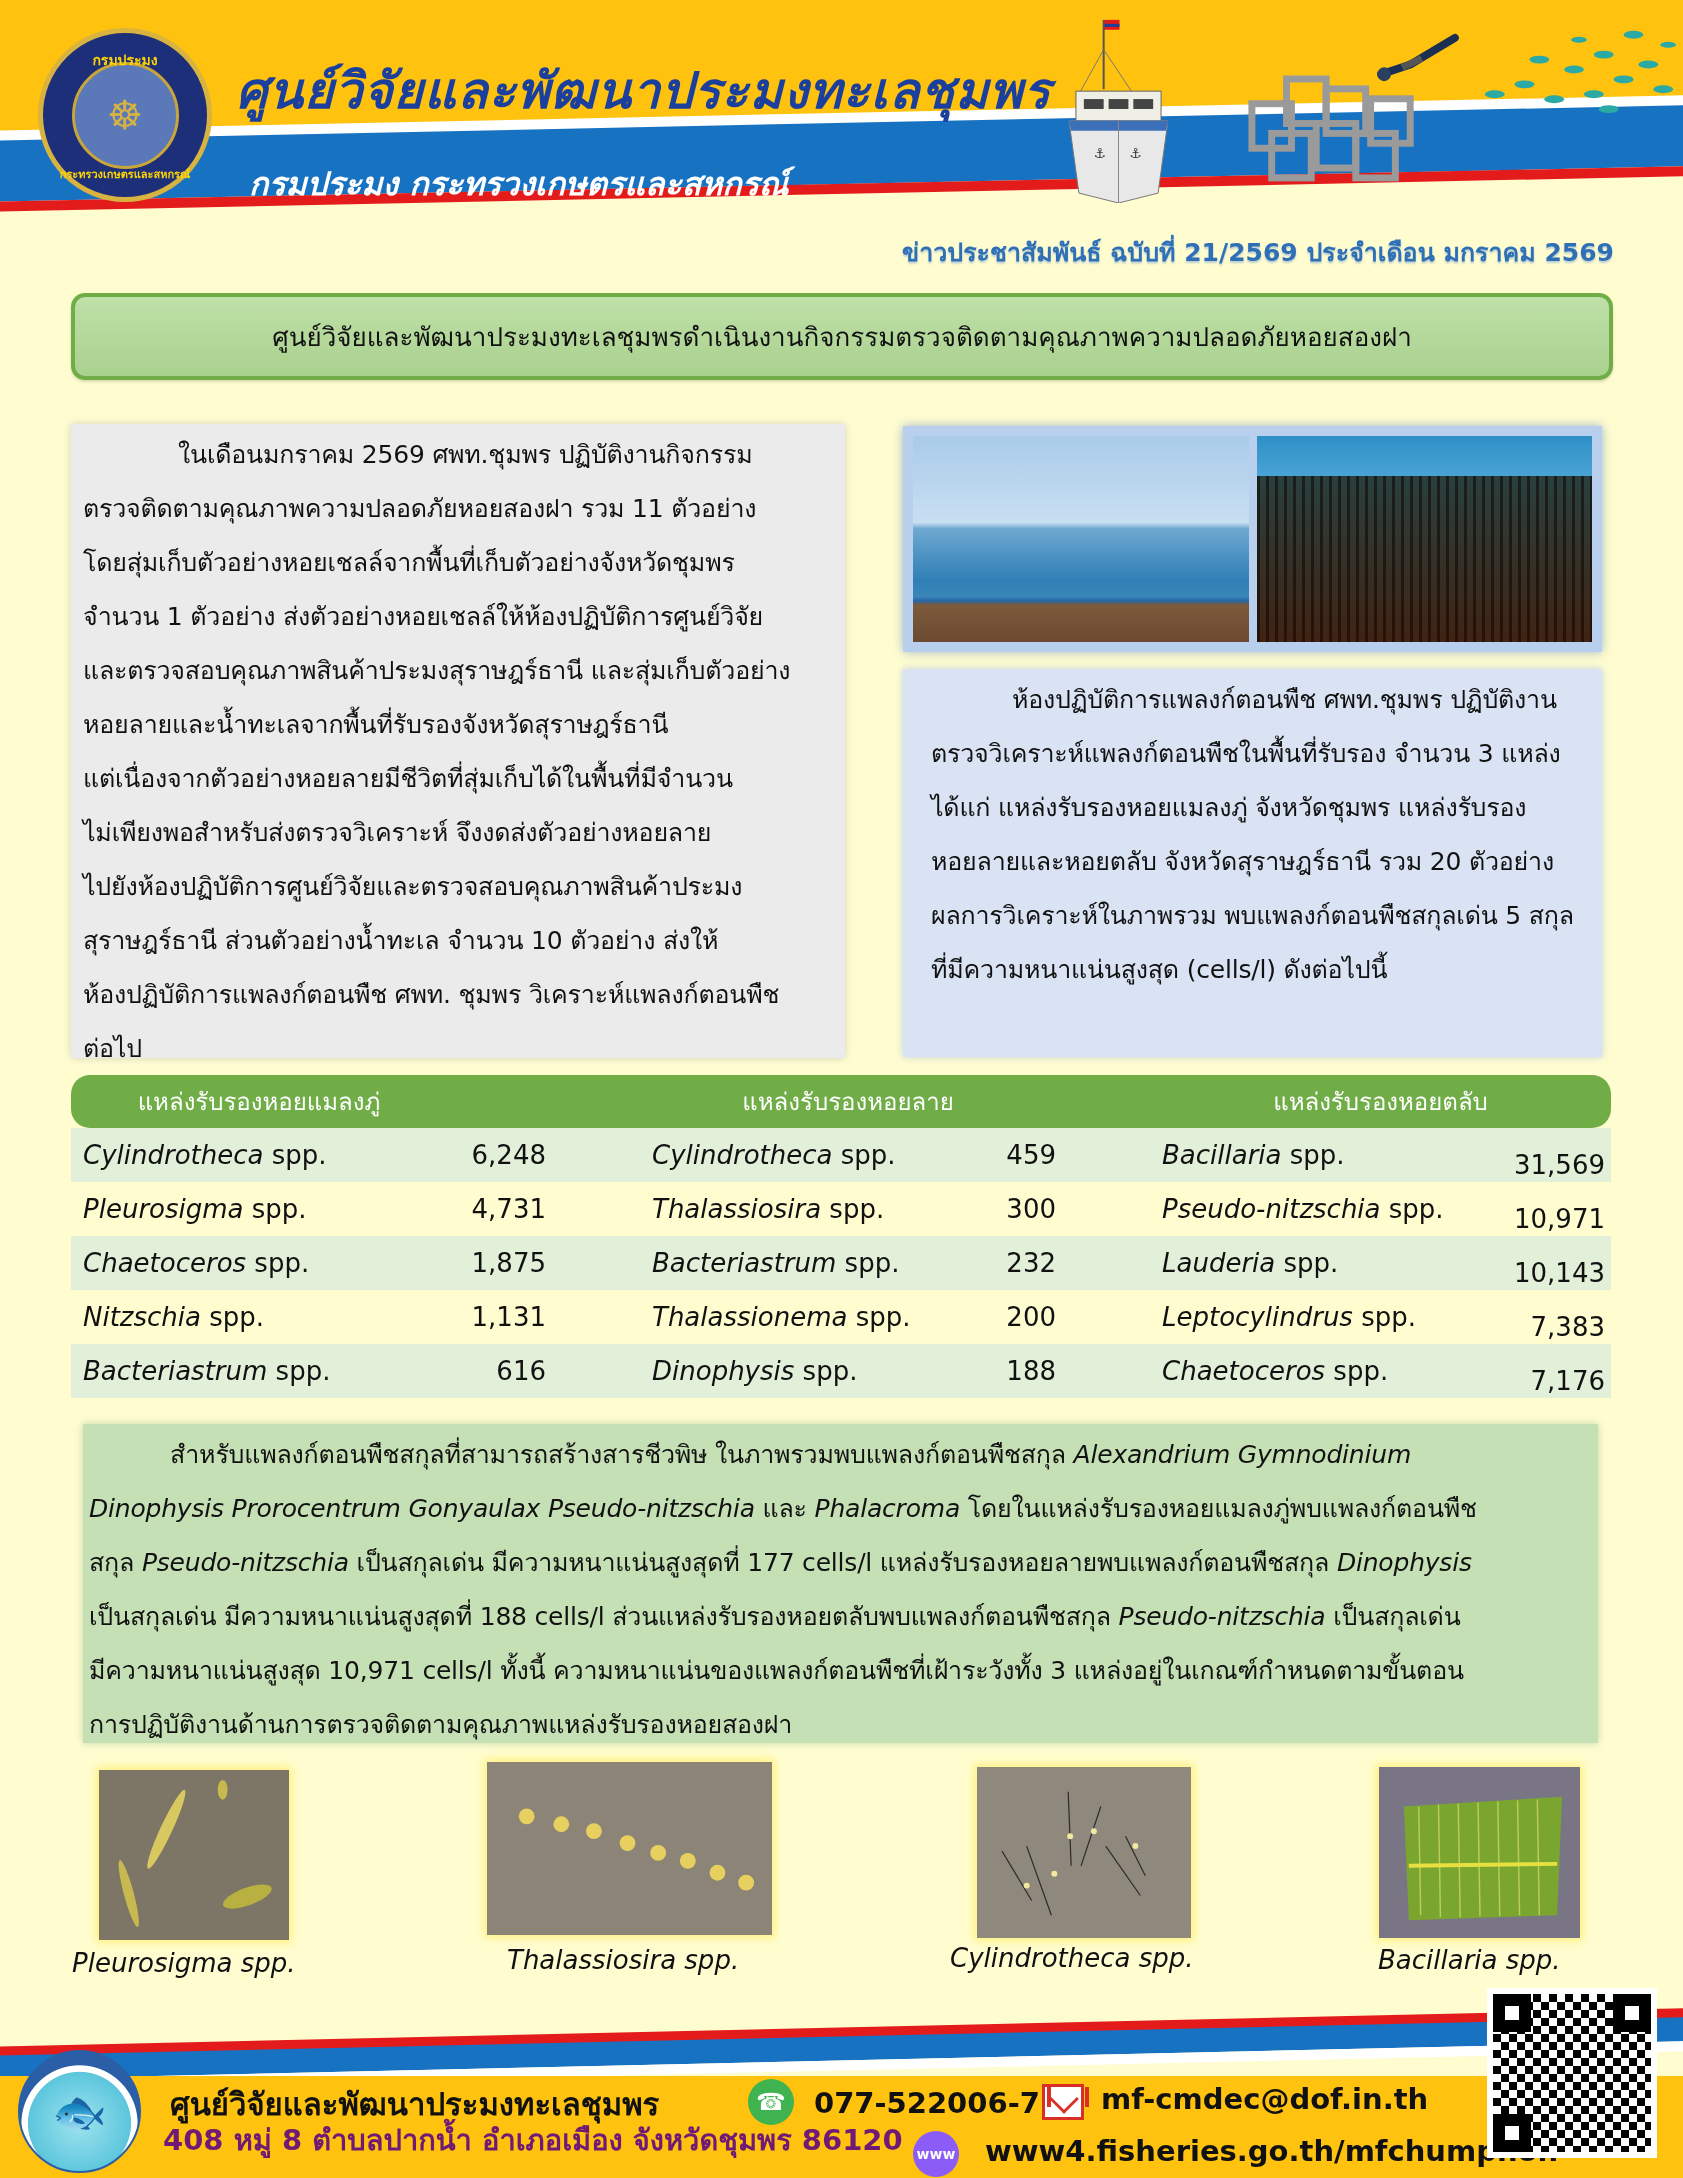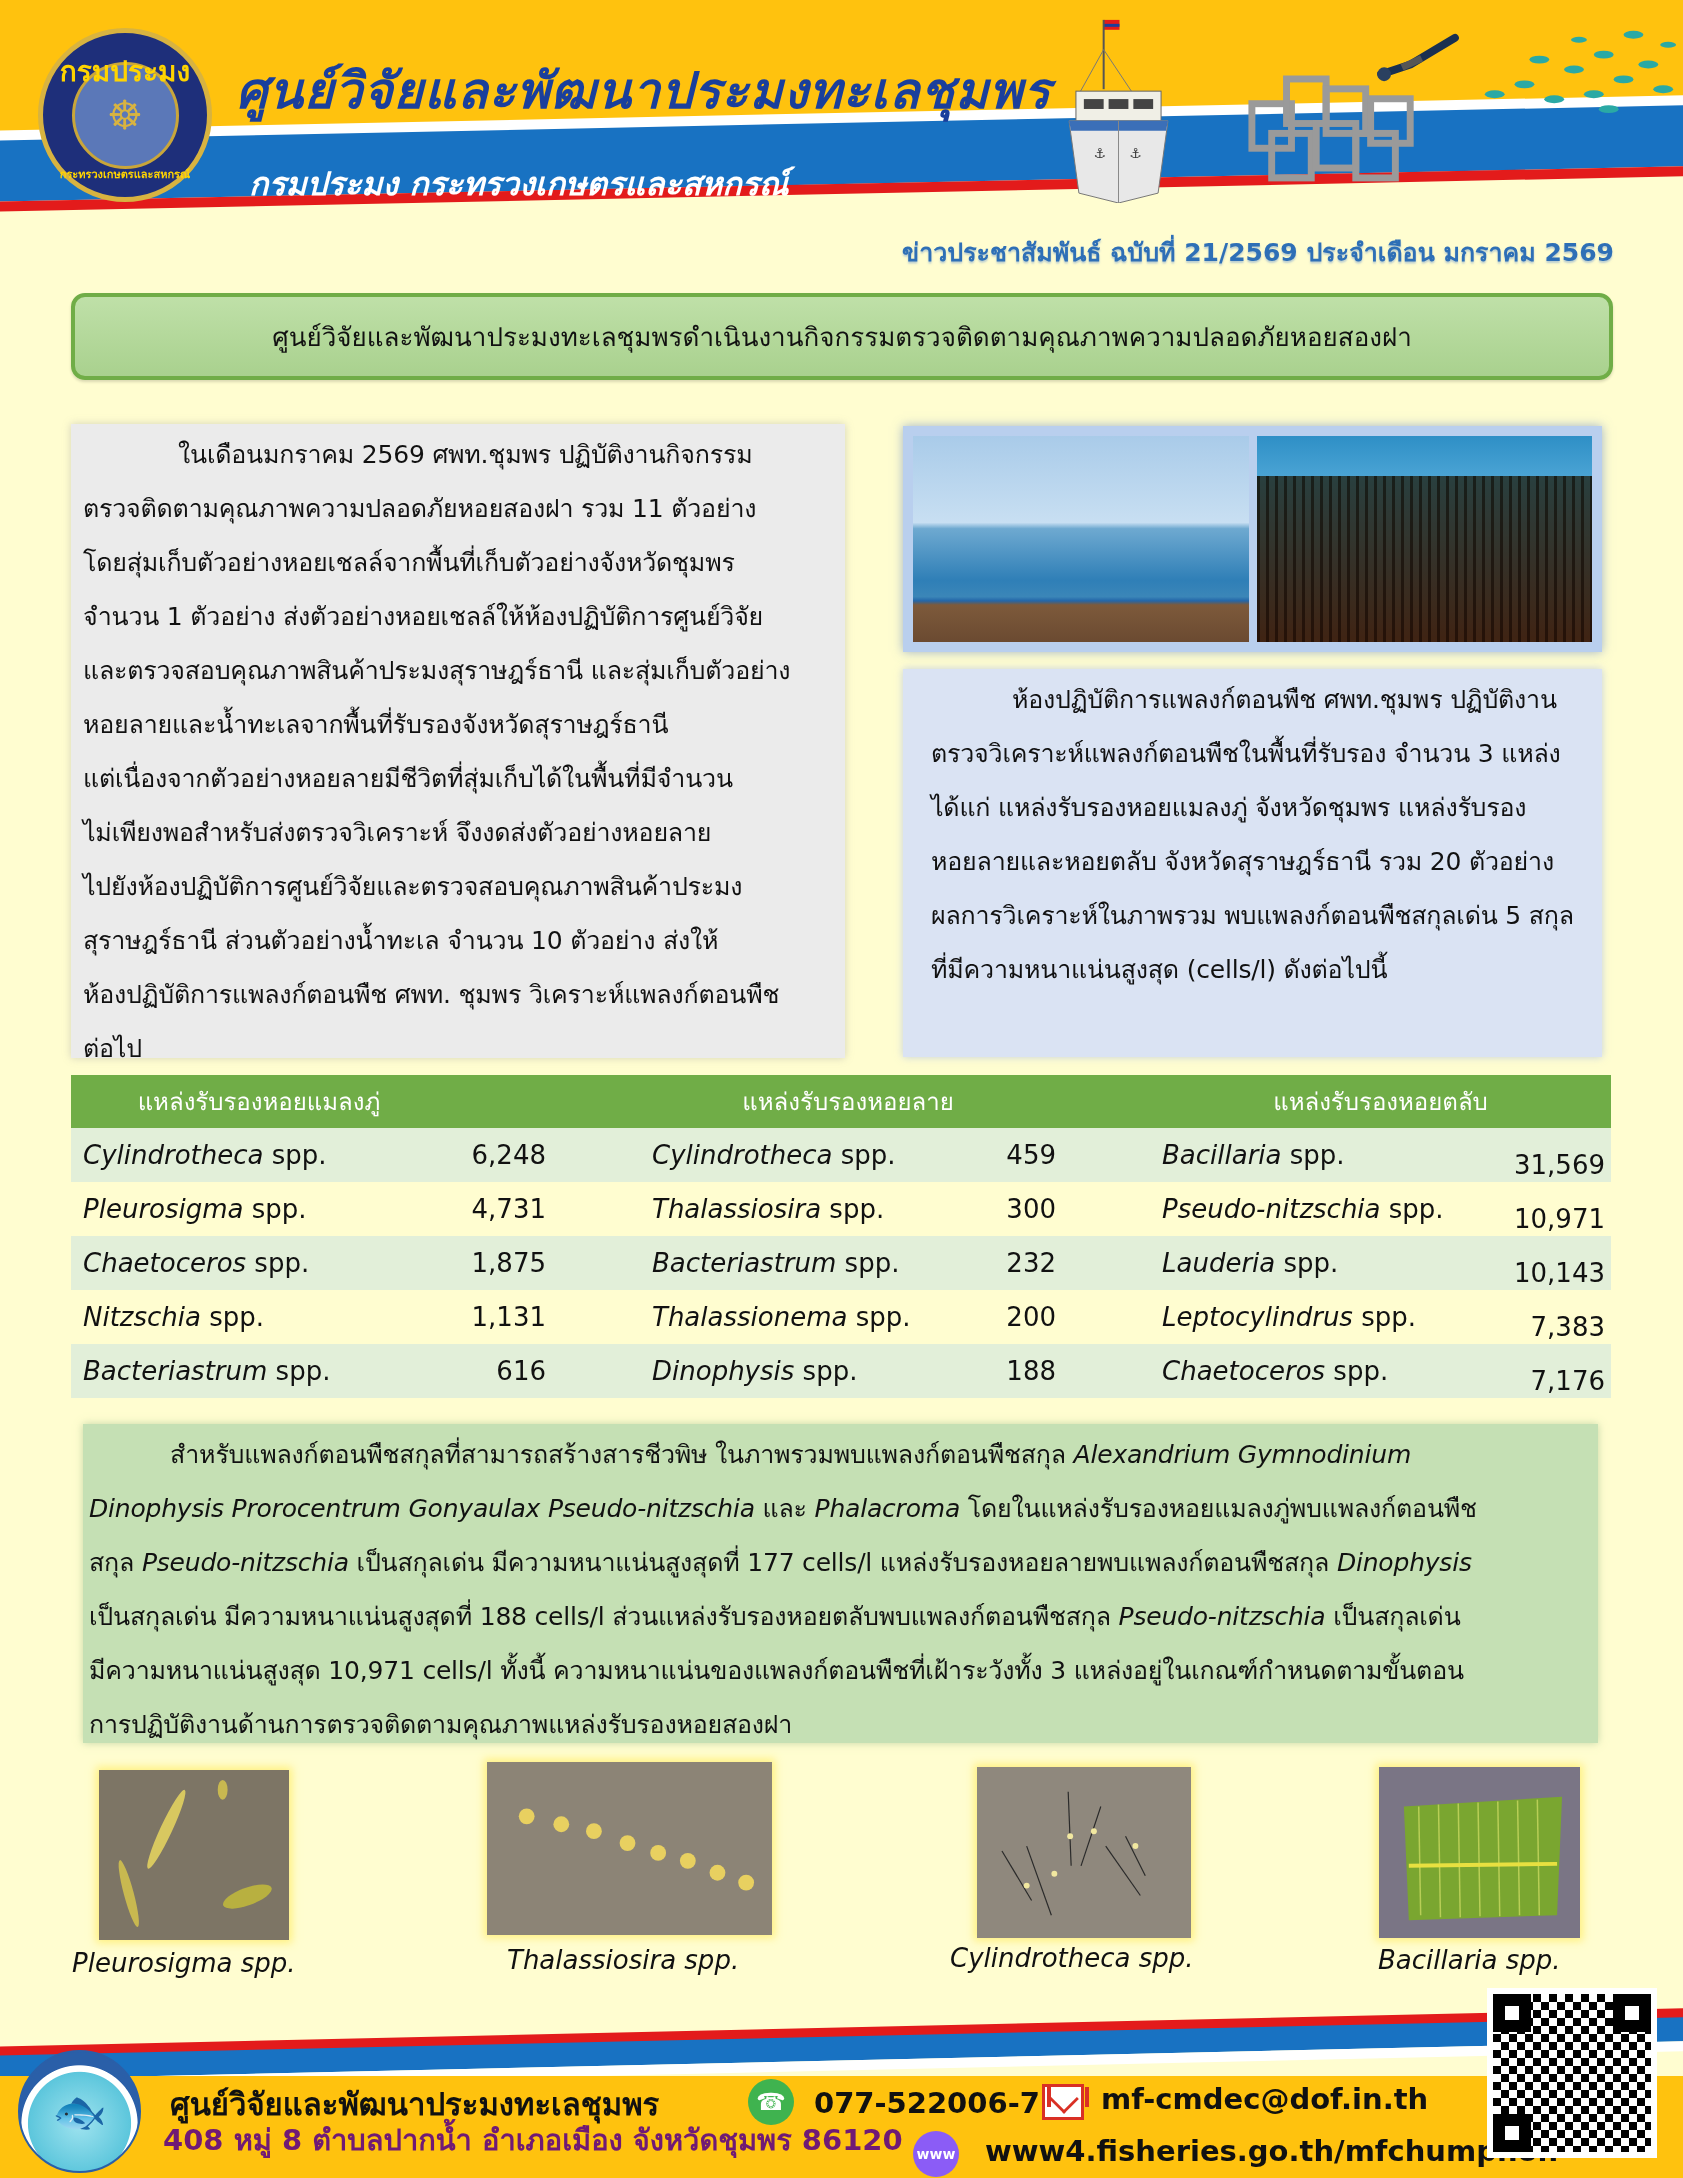--- a/index.html
+++ b/index.html
@@ -15,21 +15,21 @@
   .header { position: absolute; left: 0; top: 0; width: 1683px; height: 223px; overflow: hidden; }
   .hdr-yellow { position: absolute; left: 0; top: 0; width: 1683px; height: 149px; background: #ffc20e; }
   .hdr-white { position: absolute; left: -20px; top: 131px; width: 1742px; height: 14px; background: #fff; transform: rotate(-1.2deg); transform-origin: left top; }
   .hdr-blue { position: absolute; left: -20px; top: 141px; width: 1742px; height: 61px; background: #1872c2; transform: rotate(-1.2deg); transform-origin: left top; }
   .hdr-red { position: absolute; left: -20px; top: 202px; width: 1742px; height: 10px; background: #e31b1b; transform: rotate(-1.2deg); transform-origin: left top; }
   .logo {
     position: absolute; left: 38px; top: 28px; width: 174px; height: 174px; border-radius: 50%;
     background: #1e2f7a; border: 5px solid #d8b340; display: flex; align-items: center; justify-content: center;
   }
   .logo-inner { width: 107px; height: 107px; border-radius: 50%; background: #5b78b8; border: 3px solid #c9a63a; display:flex; align-items:center; justify-content:center; color:#d8b340; font-size:40px; }
-  .logo-top { position: absolute; top: 16px; left: 0; width: 100%; text-align: center; color: #ffd400; font-weight: bold; font-size: 28px; }
+  .logo-top { position: absolute; top: 16px; left: 0; width: 100%; text-align: center; color: #ffd400; font-weight: bold; font-size: 14px; }
   .logo-bottom { position: absolute; bottom: 14px; left: 0; width: 100%; text-align: center; color: #ffd400; font-weight: bold; font-size: 11px; }
   .hdr-title {
     position: absolute; left: 236px; top: 51px; font-size: 50px; font-weight: bold; font-style: italic;
     color: #1a3f9c; letter-spacing: 1px; font-family: "DejaVu Sans", sans-serif;
   }
   .hdr-subtitle {
     position: absolute; left: 249px; top: 158px; font-size: 32px; font-weight: bold; font-style: italic;
     color: #ffffff; font-family: "DejaVu Sans", sans-serif;
   }
   
@@ -72,21 +72,21 @@
   
   .para-right {
     position: absolute; left: 903px; top: 669px; width: 699px; height: 388px;
     background: #dae3f3; padding: 4px 10px 0 28px; box-shadow: 0 0 8px rgba(170,190,230,0.7);
   }
   .para-right .para-line { line-height: 54px; }
   .para-right .indent { padding-left: 81px; }
 
   
   .tbl { position: absolute; left: 71px; top: 1075px; width: 1540px; }
-  .tbl-head { height: 53px; background: #70ad47; display: flex; color: #fff; font-size: 24px; align-items: center; }
+  .tbl-head { height: 53px; background: #70ad47; display: flex; color: #fff; font-size: 24px; align-items: center; border-radius: 19px; }
   .tbl-head div { text-align: center; }
   .tbl-row { height: 54px; display: flex; align-items: center; font-size: 26px; }
   .tbl-row.odd { background: #e2efd9; }
   .tbl-row.even { background: #fffdd0; }
   .cell-name { font-style: italic; padding-left: 12px; }
   .cell-name .spp { font-style: normal; }
   .cell-val { text-align: right; }
   .c1n { width: 376px; } .c1v { width: 99px; }
   .c2n { width: 94px; }
   .c3n { width: 342px; } .c3v { width: 74px; }

